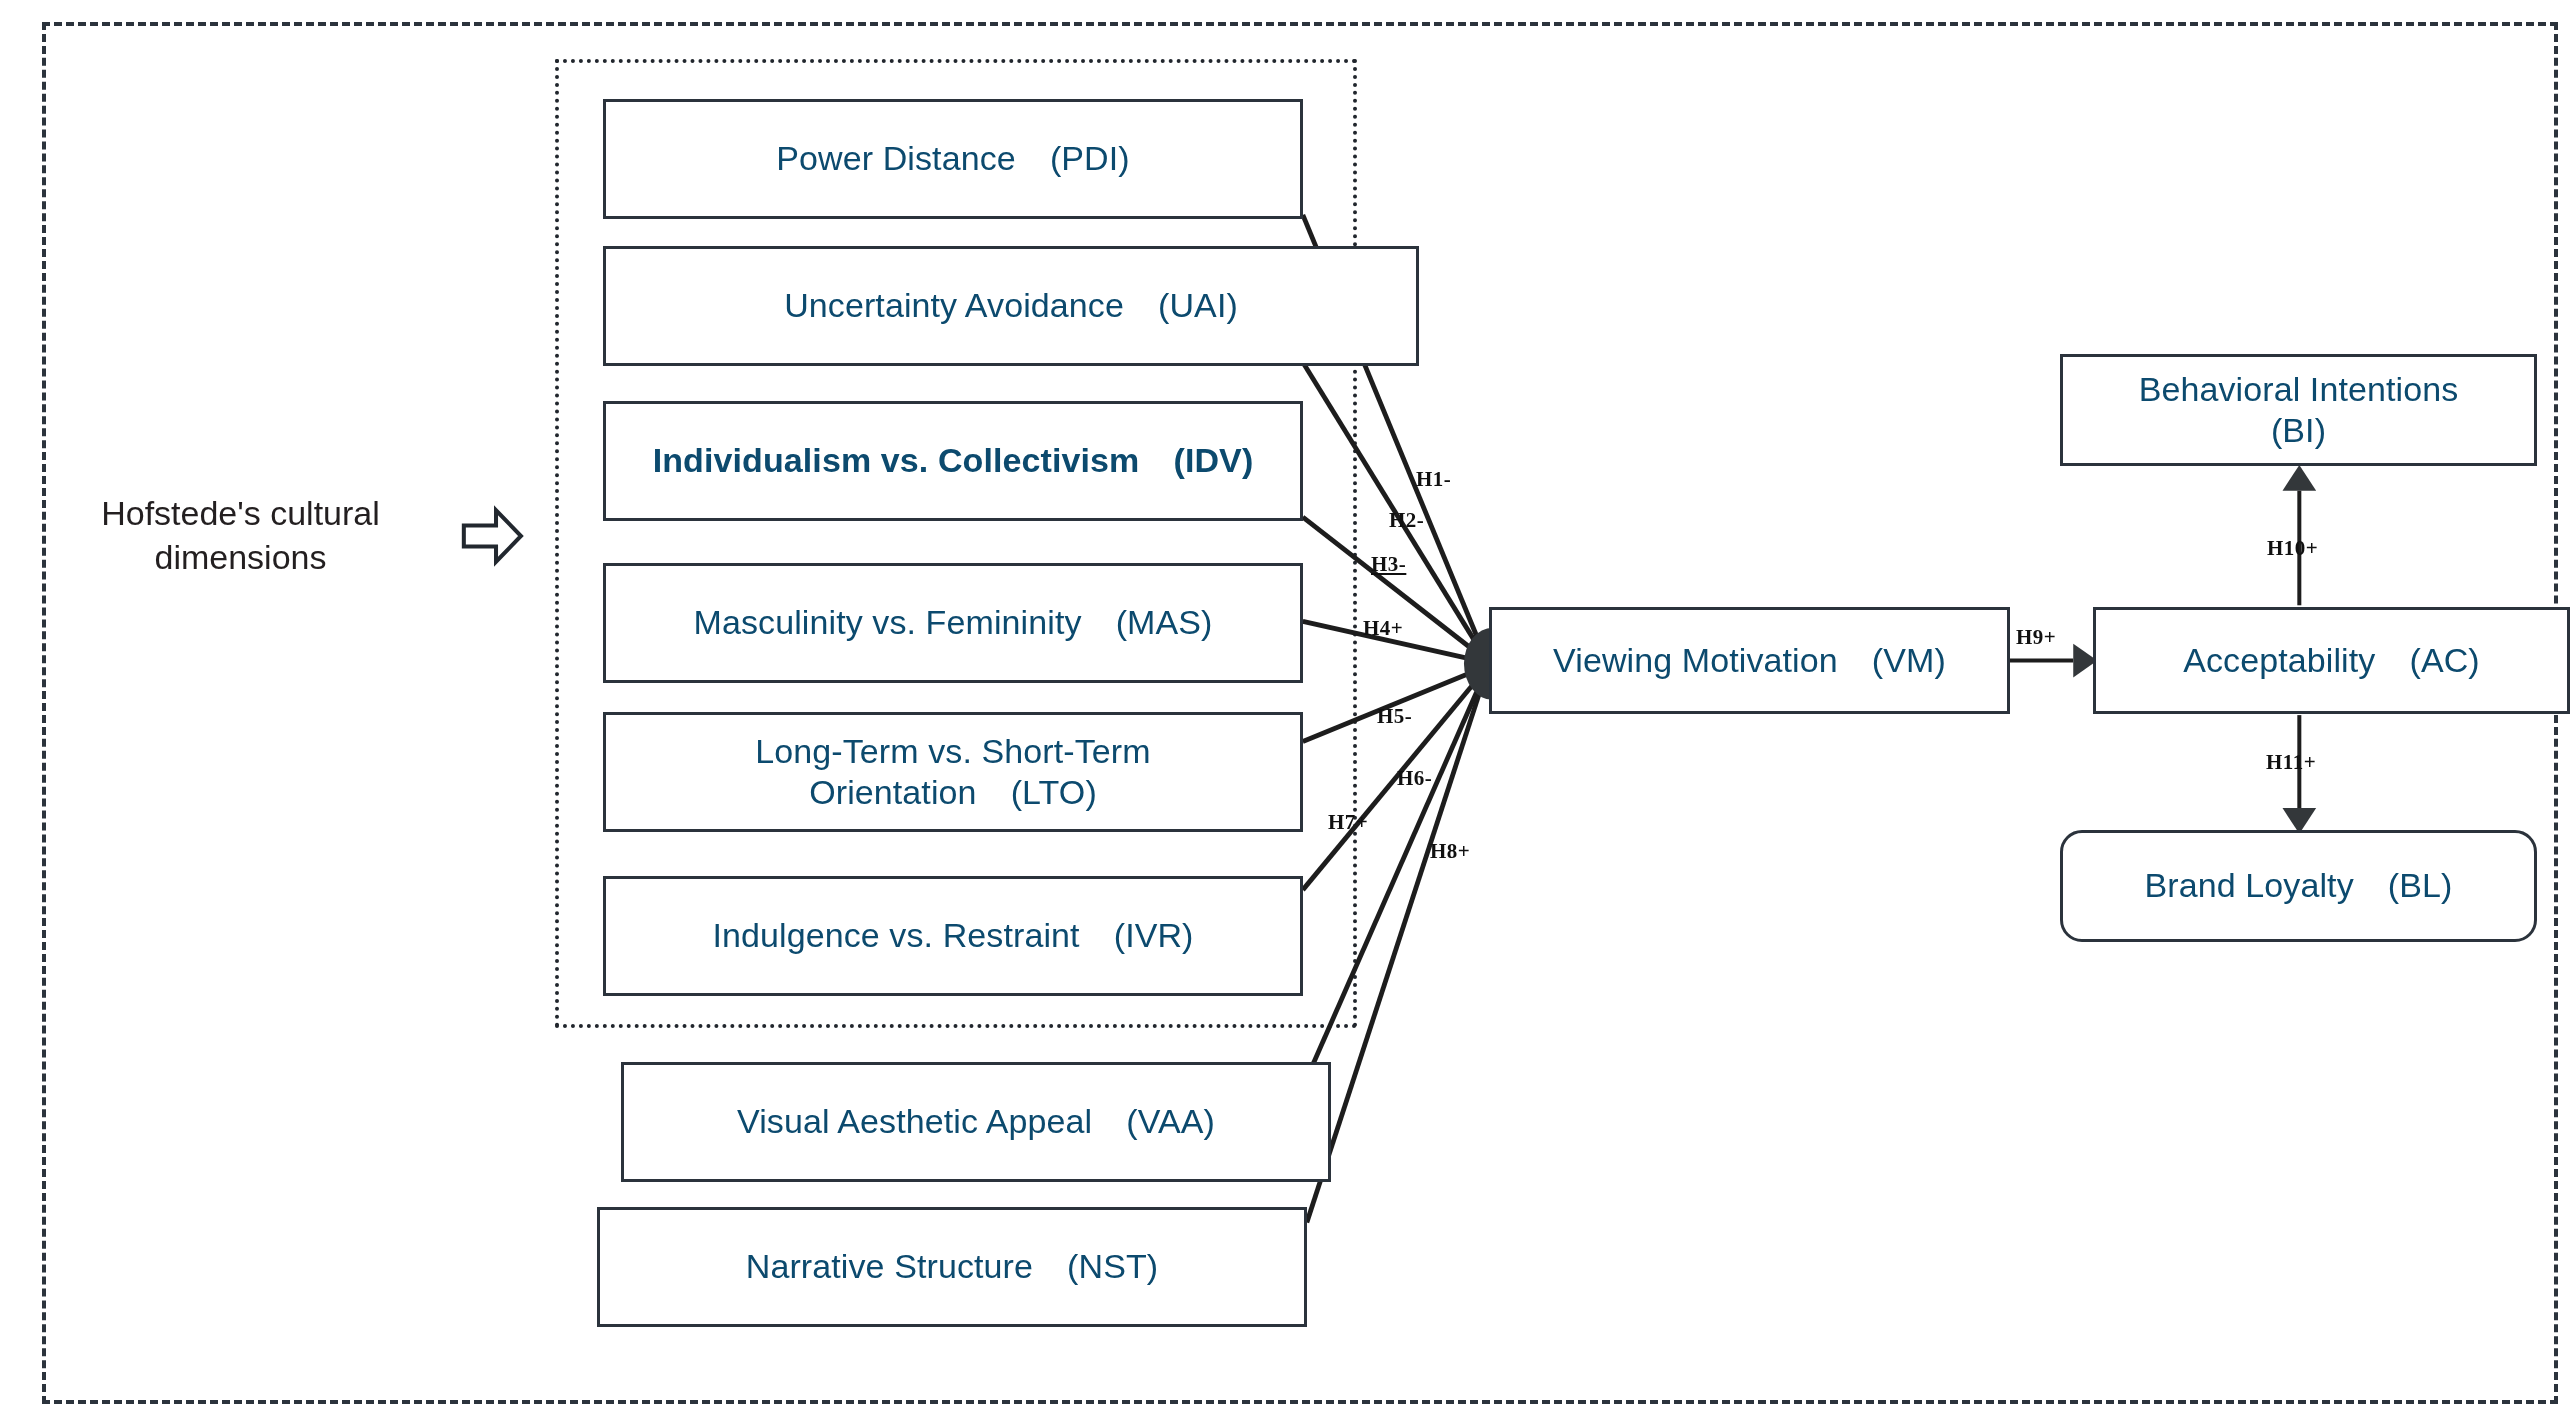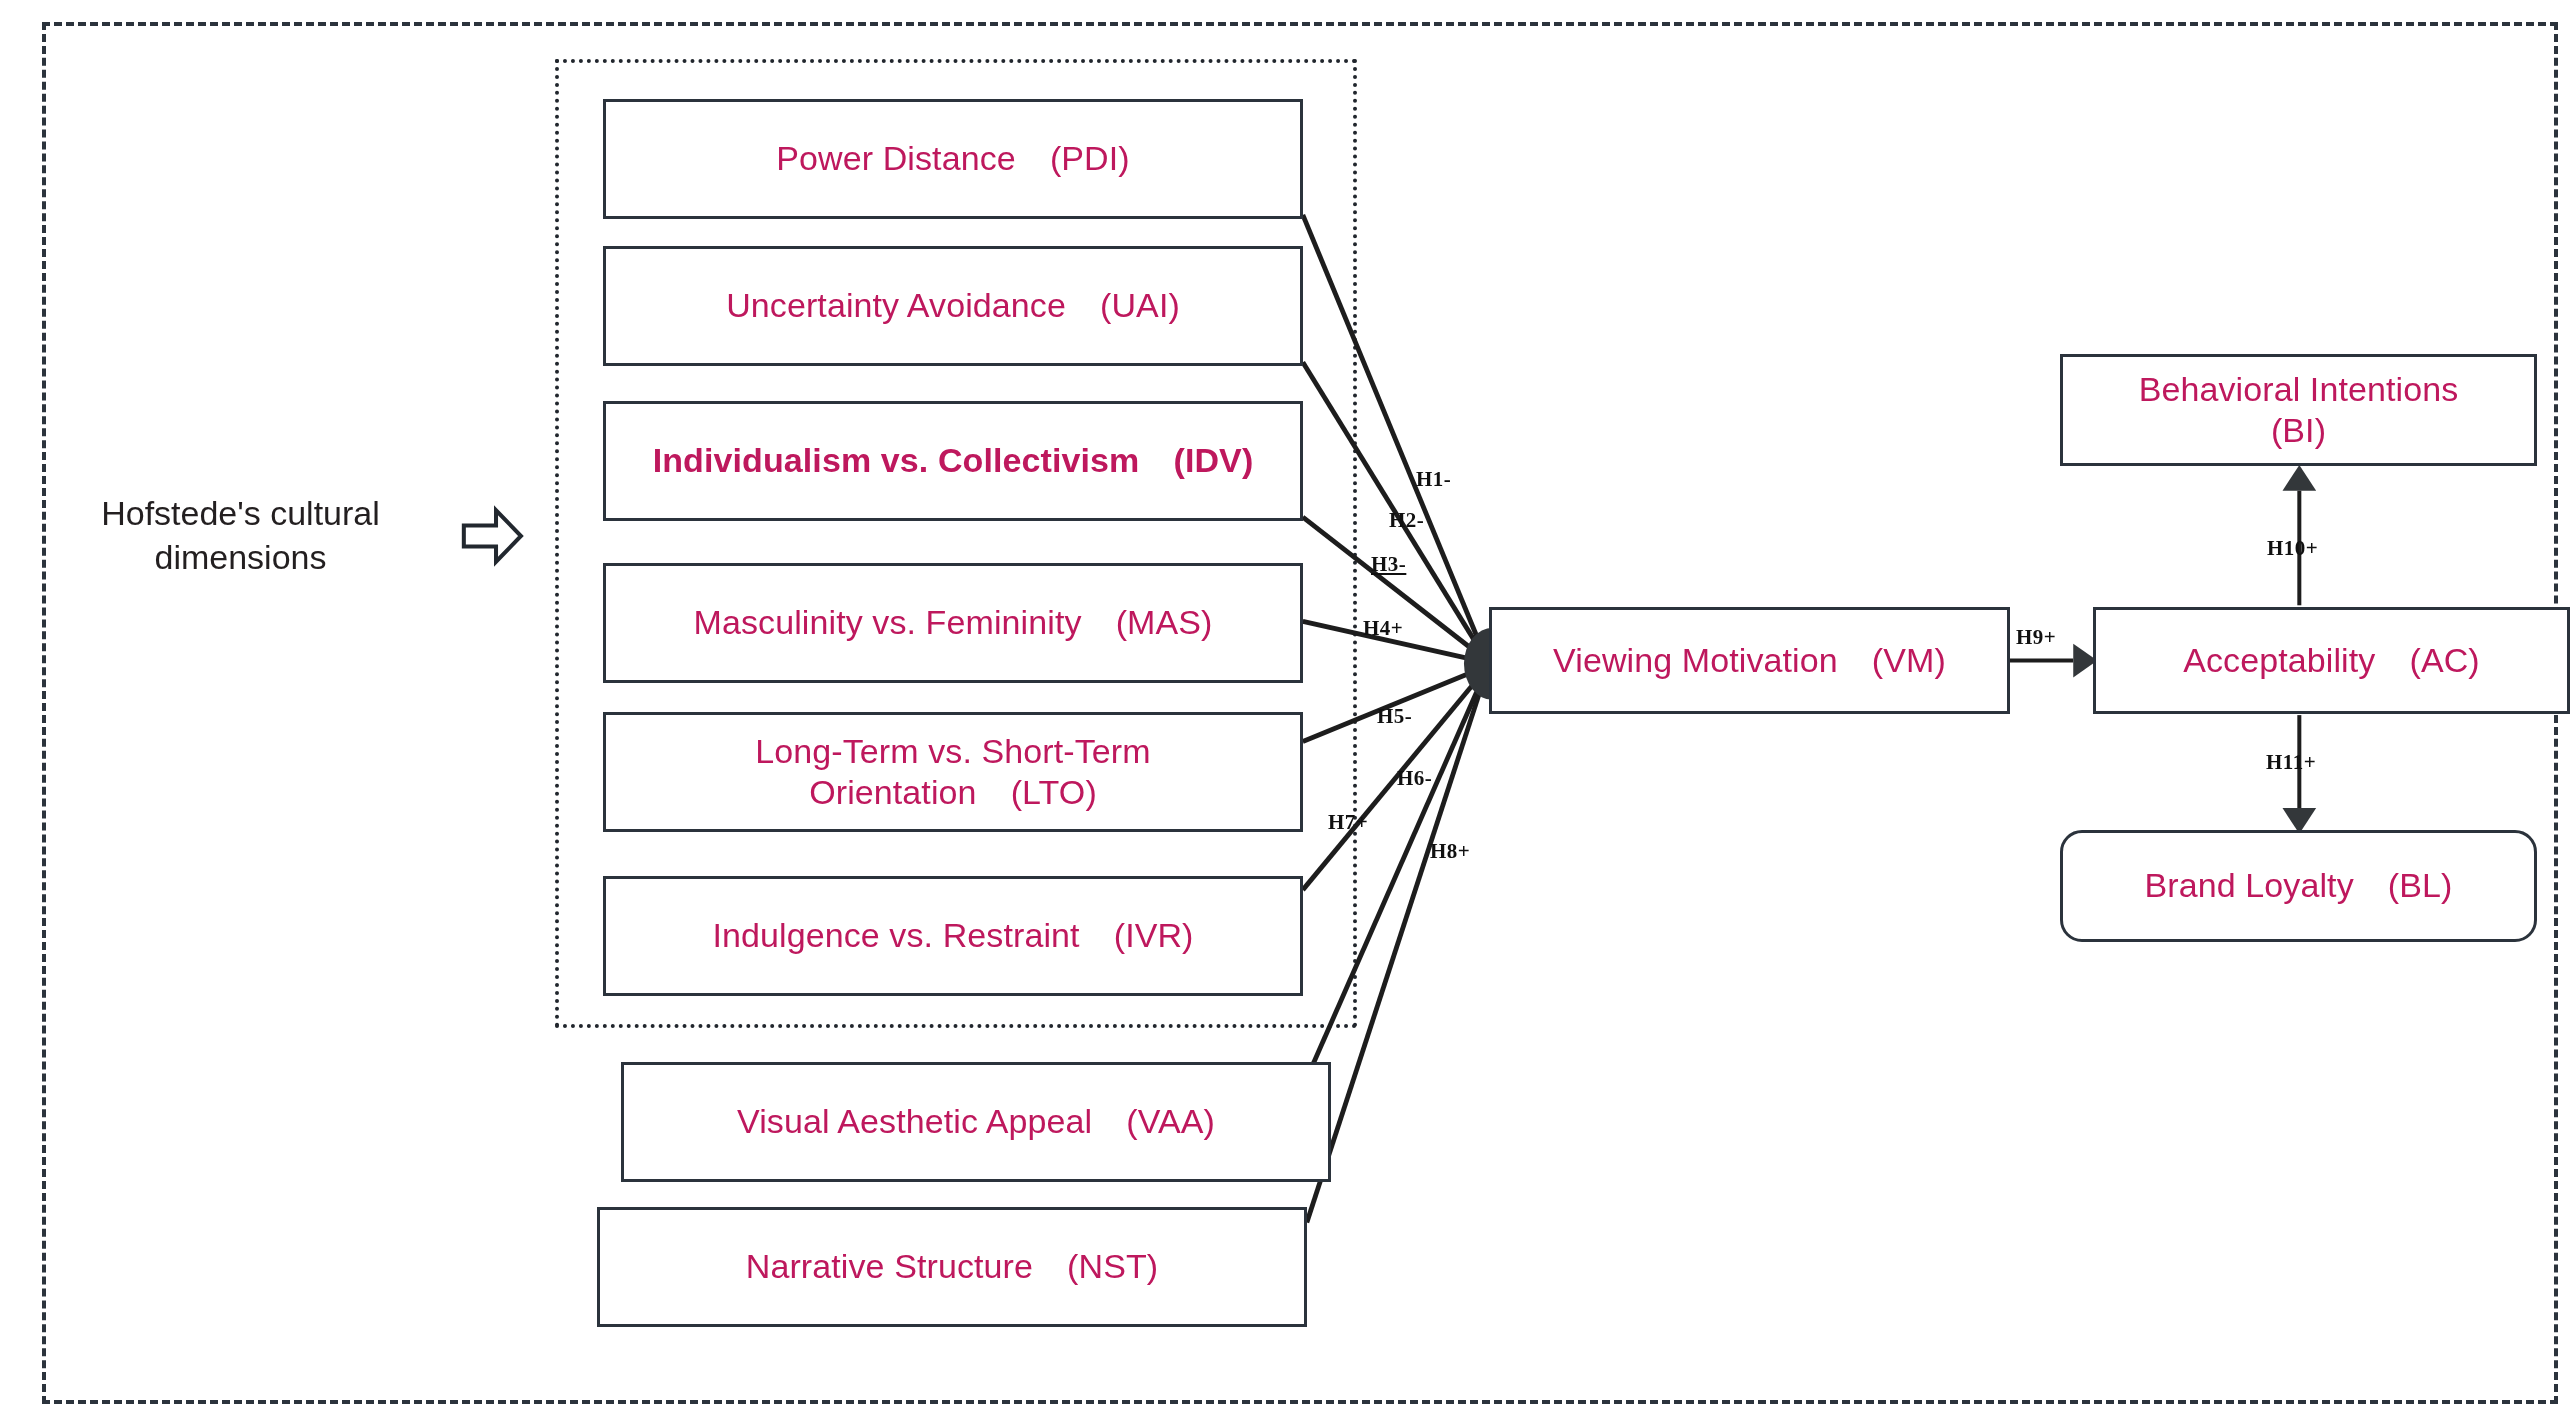--- a/index.html
+++ b/index.html
@@ -43,34 +43,34 @@
   
   .node {
     position: absolute;
     box-sizing: border-box;
     background: #ffffff;
     border: 3.2px solid #2b333c;
     display: flex;
     align-items: center;
     justify-content: center;
     text-align: center;
-    color: #be185d;
+    color: #0c4a6e;
     font-size: 34px;
     line-height: 1.22;
     letter-spacing: 0.1px;
     padding: 3.2px 9.6px;
   }
   .node .lbl {
     display: block;
     white-space: pre-line;
   }
 
   
   #node-pdi { left: 603px;  top: 99px;  width: 700px; height: 120px; }
-  #node-uai { left: 603px;  top: 246px;  width: 700px; height: 120px; }
+  #node-uai { left: 603px;  top: 246px;  width: 816px; height: 120px; }
   #node-idv { left: 603px;  top: 401px;  width: 700px; height: 120px; font-weight: bold; }
   #node-mas { left: 603px;  top: 563px;  width: 700px; height: 120px; }
   #node-lto { left: 603px;  top: 712px;  width: 700px; height: 120px; }
   #node-ivr { left: 603px;  top: 876px; width: 700px; height: 120px; }
   
   #node-vaa { left: 597px;  top: 1062px; width: 710px; height: 120px; margin-left: 24px; }
   #node-nst { left: 597px;  top: 1207px; width: 710px; height: 120px; }
 
   
   #node-vm  { left: 1489px; top: 607px;  width: 521px; height: 107px; }

